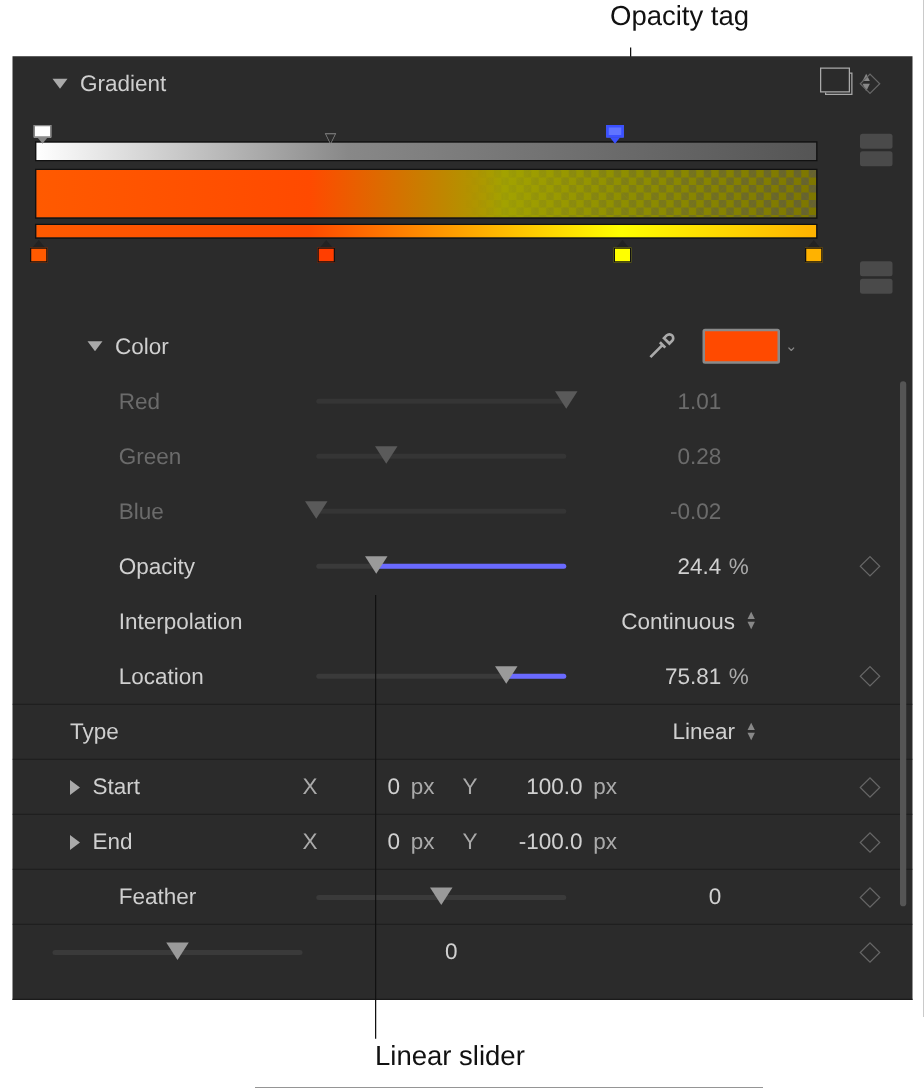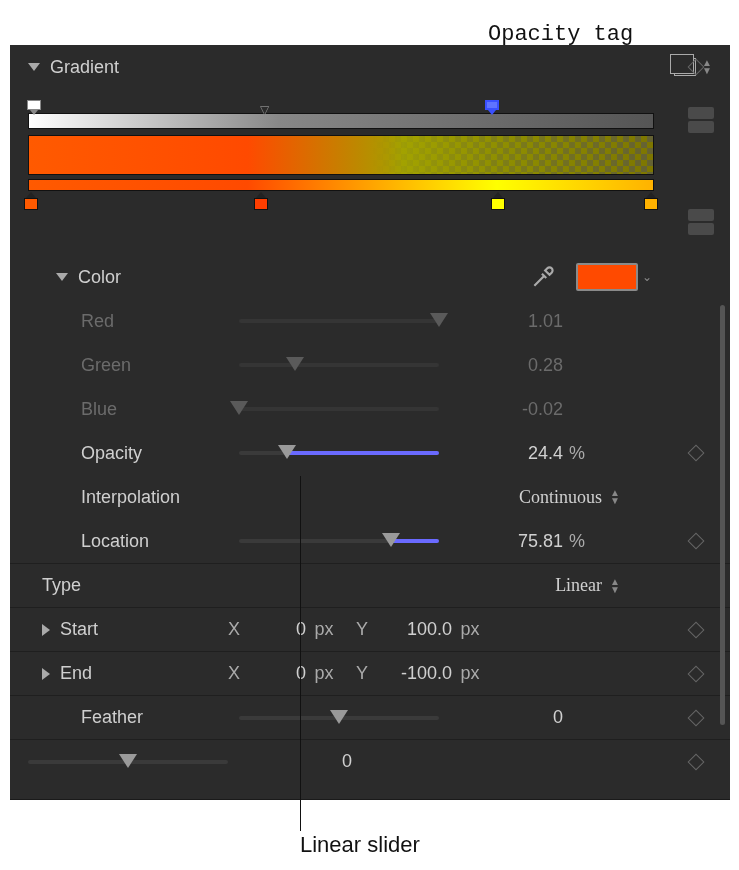--- a/index.html
+++ b/index.html
@@ -1,27 +1,27 @@
 <!DOCTYPE html>
 <html><head>
 <meta charset="utf-8">
 <style>
   * { box-sizing: border-box; margin: 0; padding: 0; font-family: -apple-system, "Helvetica Neue", Arial, sans-serif; }
   body { background: #fff; width: 739px; height: 870px; position: relative; }
 
-  .callout-top { position: absolute; left: 488px; top: 22px; font-size: 22px; color: #111; font-family: Liberation Mono, monospace; }
+  .callout-top { position: absolute; left: 488px; top: 0; font-size: 22px; color: #111; }
   .callout-line-top { position: absolute; left: 504px; top: 38px; width: 1px; height: 78px; background: #111; }
 
   .callout-bottom { position: absolute; left: 300px; top: 832px; font-size: 22px; color: #111; }
   .callout-line-bottom { position: absolute; left: 300px; top: 476px; width: 1px; height: 355px; background: #111; }
 
   .panel { position: absolute; left: 10px; top: 45px; width: 720px; height: 755px; background: #2b2b2b; border-bottom: 1px solid #1a1a1a; color: #bfbfbf; font-size: 18px; overflow: hidden; }
   .panel-scroll { position: absolute; right: 5px; top: 260px; width: 5px; height: 420px; background: #555; border-radius: 3px; }
 
-  .row { display: flex; align-items: center; height: 44px; padding: 0 18px; position: relative; }
+  .row { display: flex; align-items: center; height: 44px; padding: 0 32px; position: relative; }
   .sep { border-top: 1px solid #1f1f1f; }
 
   .tri { display: inline-block; width: 0; height: 0; }
   .tri-down { border-left: 6px solid transparent; border-right: 6px solid transparent; border-top: 8px solid #aaa; margin-right: 10px; }
   .tri-right { border-top: 6px solid transparent; border-bottom: 6px solid transparent; border-left: 8px solid #aaa; margin-right: 10px; }
 
   .label { flex: 0 0 200px; color: #aaa; }
   .label.dim { color: #6b6b6b; }
   .label.bright { color: #cfcfcf; }
   .label.indent1 { margin-left: 14px; flex-basis: 172px; }
@@ -76,21 +76,21 @@
 
   
   .color-swatch { width: 62px; height: 28px; border: 2px solid #8a8a8a; background: #ff4a00; border-radius: 2px; }
   .eyedrop { width: 26px; height: 26px; margin-right: 20px; }
   .eyedrop svg { width: 100%; height: 100%; stroke: #aaa; fill: none; stroke-width: 2; }
 
   .xy-lab { color:#aaa; margin: 0 6px 0 18px; }
   .xy-val { width: 60px; text-align: right; color:#d0d0d0; font-variant-numeric: tabular-nums; }
   .xy-unit { color:#aaa; margin-left: 4px; width: 28px; text-align: center; }
 
-  .popup-val { color:#d0d0d0; text-align:right; flex:1; padding-right:2px;font-family:Liberation Serif, serif; }
+  .popup-val { color:#d0d0d0; text-align:right; flex:1; padding-right:2px; }
 
   .preset-icon { width:22px; height:18px; border:1.5px solid #aaa; position:relative; }
   .preset-icon::before { content:""; position:absolute; left:-5px; top:-5px; width:22px; height:18px; border:1.5px solid #aaa; background:#2b2b2b; }
 
 </style>
 </head>
 <body>
 
 <div class="callout-top">Opacity tag</div>
 <div class="callout-line-top"></div>

